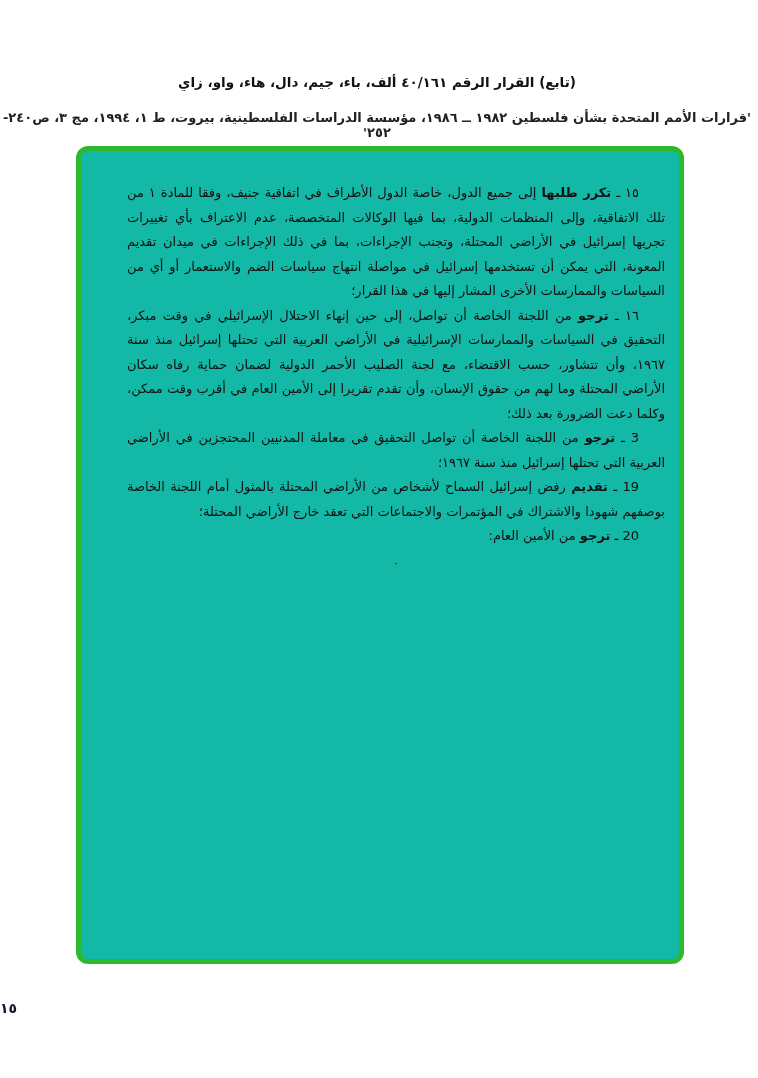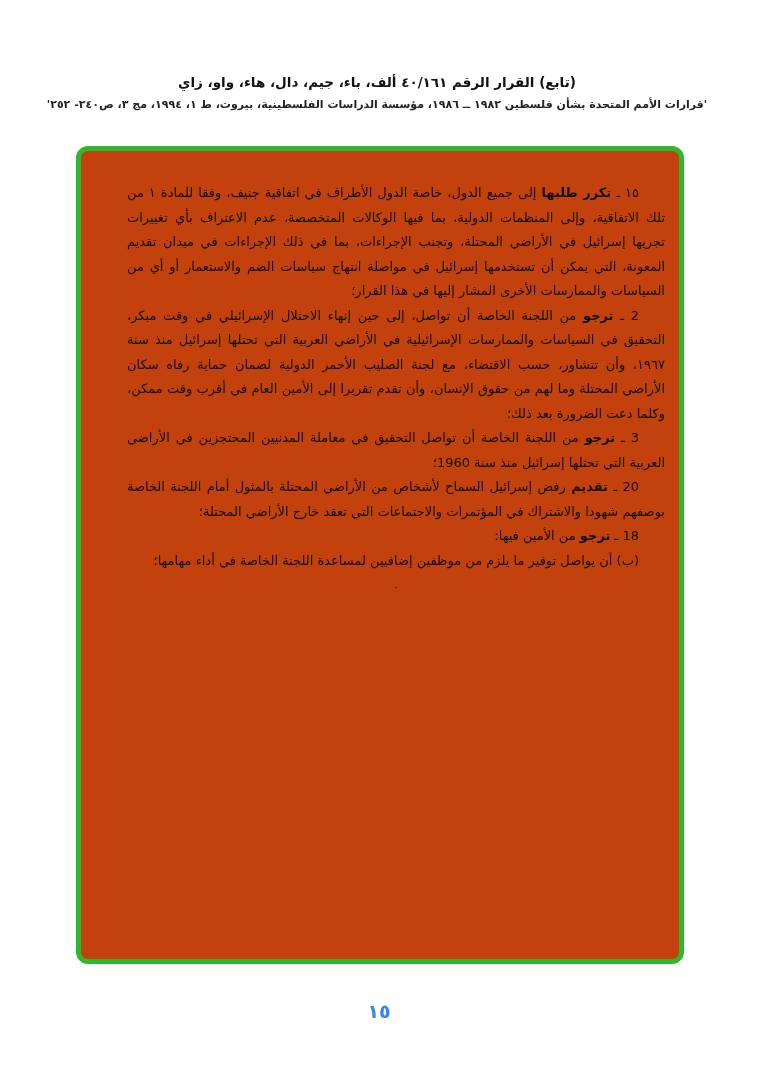--- a/index.html
+++ b/index.html
@@ -20,35 +20,35 @@
     width: 754px;
     text-align: center;
     direction: rtl;
   }
   .doc-title {
     font-size: 13.5px;
     font-weight: bold;
     color: #111;
   }
   .doc-source {
-    margin-top: 8px;
-    font-size: 11px;
+    margin-top: 20px;
+    font-size: 13px;
     font-weight: bold;
     color: #222;
   }
   .frame {
     position: absolute;
     left: 76px;
     top: 146px;
     width: 608px;
     height: 818px;
     border: 5px solid #2eb82e;
     border-radius: 12px;
     padding: 30px 14px 0 46px;
-    background: #c2410c;
+    background: #14b8a6;
   }
   .text-block {
     direction: rtl;
     text-align: justify;
     font-size: 13px;
     line-height: 24.5px;
     color: #111;
   }
   .text-block p { margin: 0; text-indent: 26px; }
   .num { font-weight: normal; }
@@ -58,72 +58,67 @@
     text-align: center;
     font-size: 11px;
     margin-top: 3px;
     color: #111;
   }
   .page-number {
     position: absolute;
     top: 1000px;
     left: 0;
     width: 758px;
-    text-align: center;
     font-weight: bold;
-    font-size: 19px;
-    color: #3b82f6;
+    font-size: 14px;
+    color: #0f172a;
   }
 </style>
 </head>
 <body>
 
 <header class="doc-header">
   <div class="doc-title">(تابع) القرار الرقم ٤٠/١٦١ ألف، باء، جيم، دال، هاء، واو، زاي</div>
   <div class="doc-source">'قرارات الأمم المتحدة بشأن فلسطين ١٩٨٢ ــ ١٩٨٦، مؤسسة الدراسات الفلسطينية، بيروت، ط ١، ١٩٩٤، مج ٣، ص٢٤٠- ٢٥٢'</div>
 </header>
 
 <div class="frame">
   <div class="text-block">
 
     <p>
       <span class="num">١٥ ـ</span>
       <span class="lead">تكرر طلبها</span>
       <span class="para-body">إلى جميع الدول، خاصة الدول الأطراف في اتفاقية جنيف، وفقا للمادة ١ من تلك الاتفاقية، وإلى المنظمات الدولية، بما فيها الوكالات المتخصصة، عدم الاعتراف بأي تغييرات تجريها إسرائيل في الأراضي المحتلة، وتجنب الإجراءات، بما في ذلك الإجراءات في ميدان تقديم المعونة، التي يمكن أن تستخدمها إسرائيل في مواصلة انتهاج سياسات الضم والاستعمار أو أي من السياسات والممارسات الأخرى المشار إليها في هذا القرار؛</span>
     </p>
 
     <p>
-      <span class="num">2 ـ</span>
+      <span class="num">١٦ ـ</span>
       <span class="lead">ترجو</span>
       <span class="para-body">من اللجنة الخاصة أن تواصل، إلى حين إنهاء الاحتلال الإسرائيلي في وقت مبكر، التحقيق في السياسات والممارسات الإسرائيلية في الأراضي العربية التي تحتلها إسرائيل منذ سنة ١٩٦٧، وأن تتشاور، حسب الاقتضاء، مع لجنة الصليب الأحمر الدولية لضمان حماية رفاه سكان الأراضي المحتلة وما لهم من حقوق الإنسان، وأن تقدم تقريرا إلى الأمين العام في أقرب وقت ممكن، وكلما دعت الضرورة بعد ذلك؛</span>
     </p>
 
     <p>
       <span class="num">3 ـ</span>
       <span class="lead">ترجو</span>
-      <span class="para-body">من اللجنة الخاصة أن تواصل التحقيق في معاملة المدنيين المحتجزين في الأراضي العربية التي تحتلها إسرائيل منذ سنة 1960؛</span>
+      <span class="para-body">من اللجنة الخاصة أن تواصل التحقيق في معاملة المدنيين المحتجزين في الأراضي العربية التي تحتلها إسرائيل منذ سنة ١٩٦٧؛</span>
     </p>
 
     <p>
-      <span class="num">20 ـ</span>
+      <span class="num">19 ـ</span>
       <span class="lead">تقديم</span>
       <span class="para-body">رفض إسرائيل السماح لأشخاص من الأراضي المحتلة بالمثول أمام اللجنة الخاصة بوصفهم شهودا والاشتراك في المؤتمرات والاجتماعات التي تعقد خارج الأراضي المحتلة؛</span>
     </p>
 
     <p>
-      <span class="num">18 ـ</span>
+      <span class="num">20 ـ</span>
       <span class="lead">ترجو</span>
-      <span class="para-body">من الأمين فيها:</span>
+      <span class="para-body">من الأمين العام:</span>
     </p>
 
 
-    <p>
-      <span class="num">(ب)</span>
-      <span class="para-body">أن يواصل توفير ما يلزم من موظفين إضافيين لمساعدة اللجنة الخاصة في أداء مهامها؛</span>
-    </p>
 
     <div class="end-mark">·</div>
 
   </div>
 </div>
 
 <footer>
   <div class="page-number">١٥</div>
 </footer>
 

